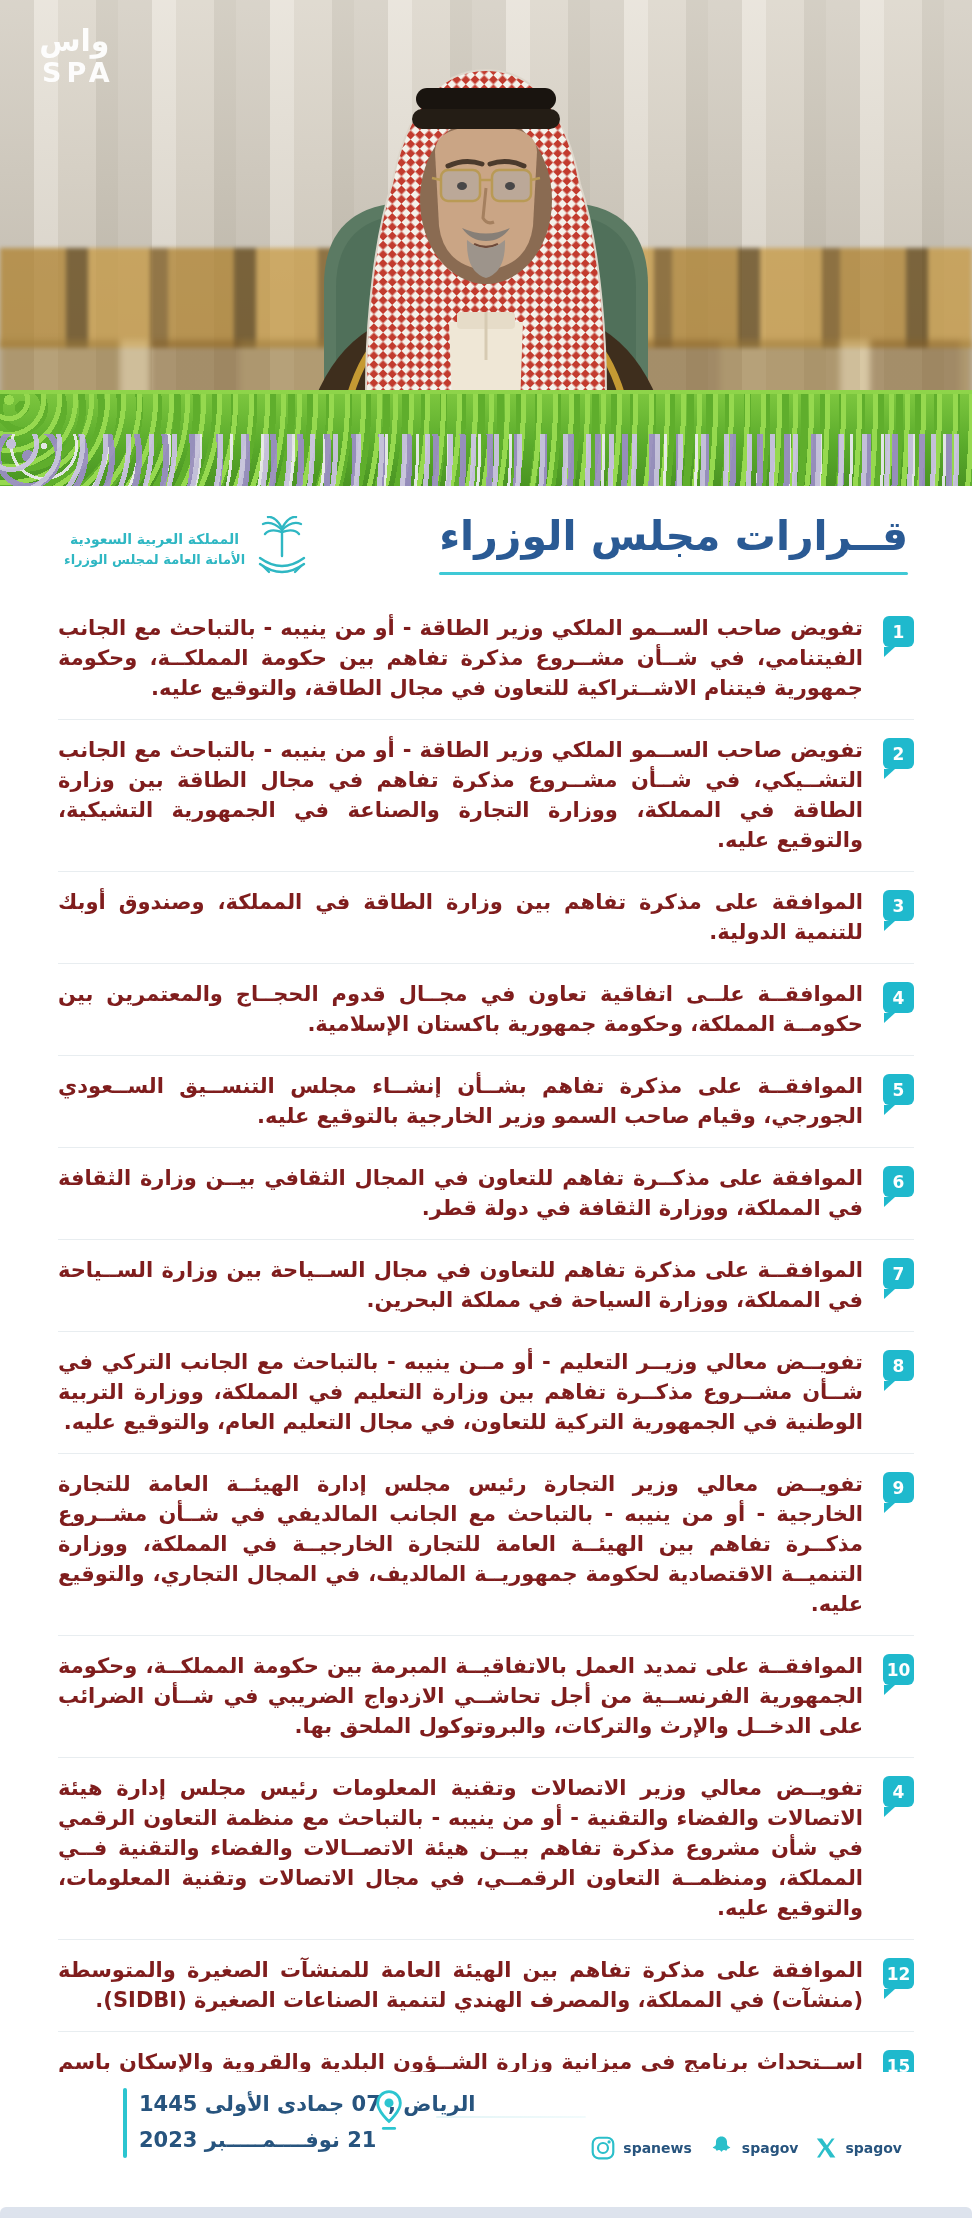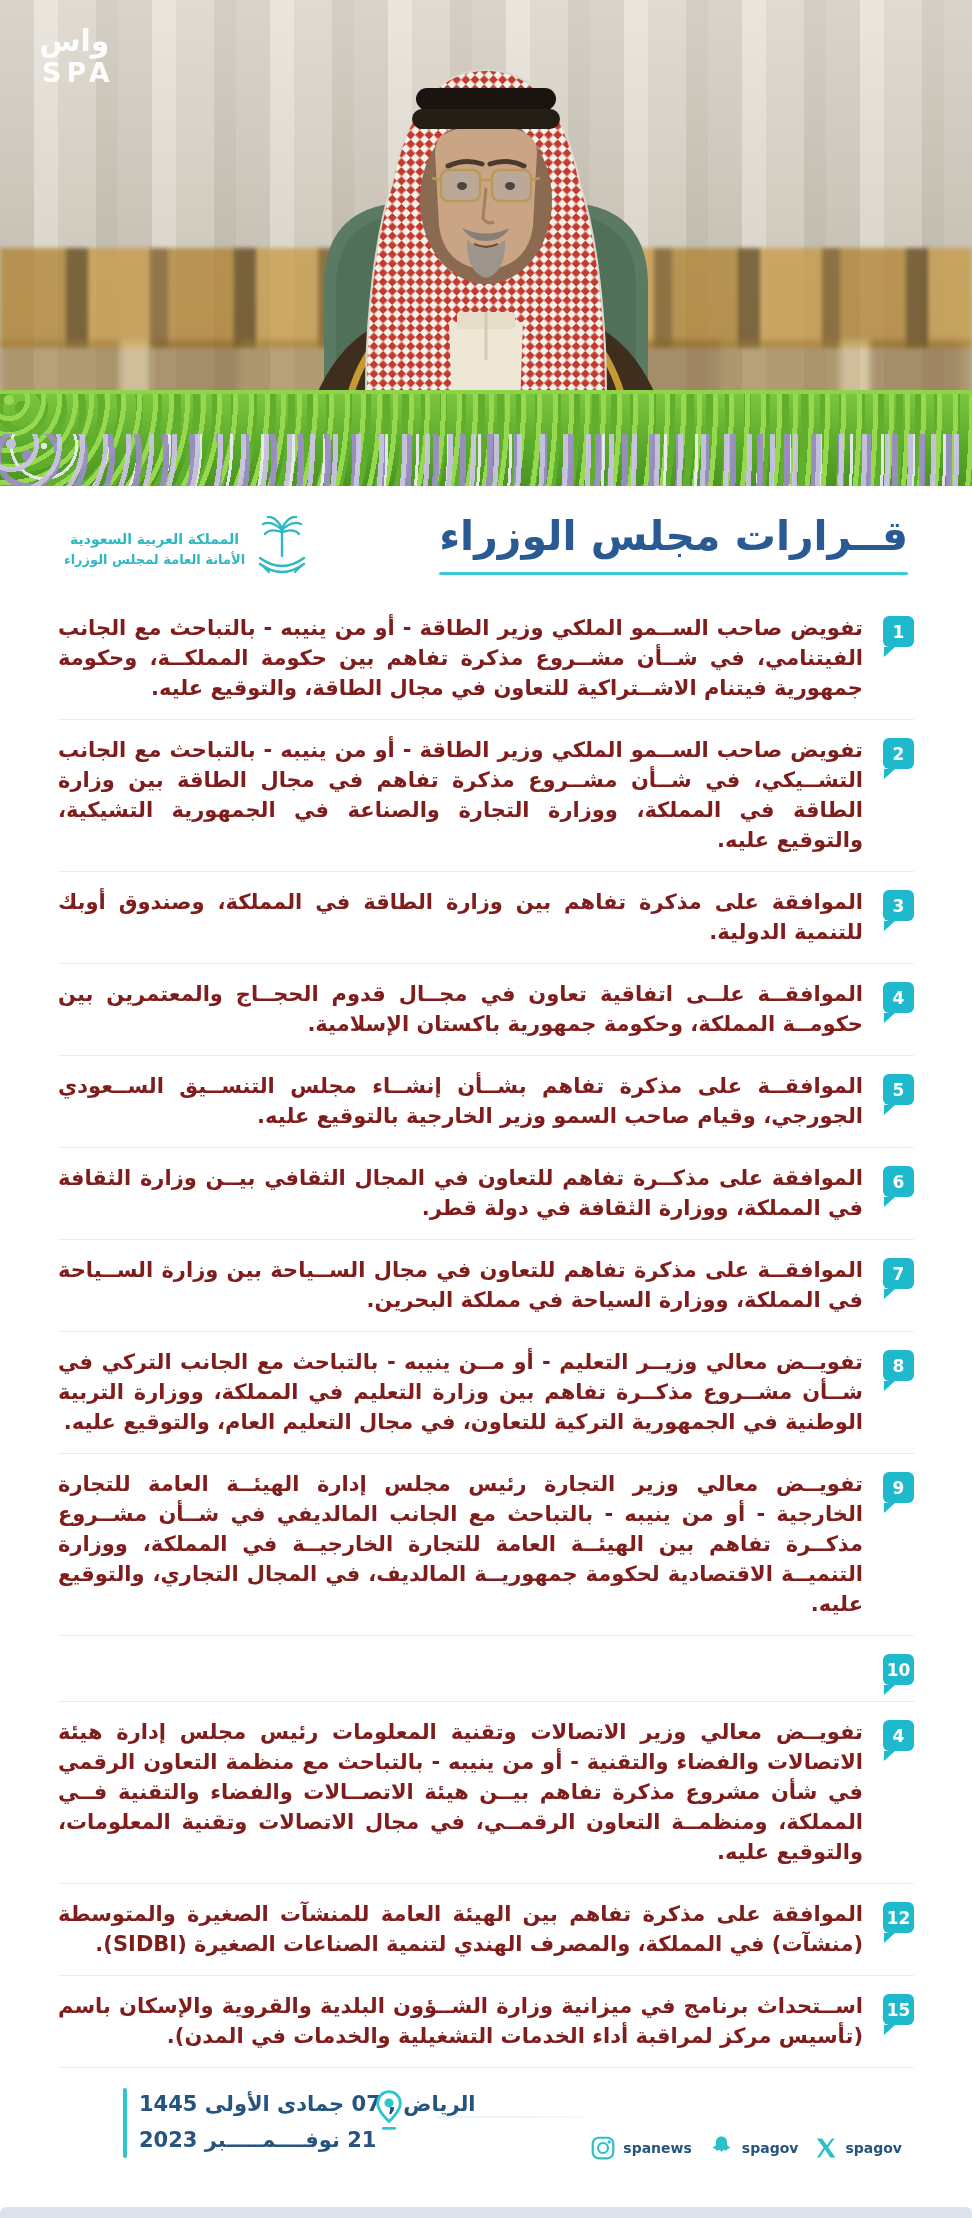--- a/index.html
+++ b/index.html
@@ -209,20 +209,21 @@
       <p class="decision-text">تفويــض معالي وزيــر التعليم - أو مــن ينيبه - بالتباحث مع الجانب التركي في شــأن مشــروع مذكــرة تفاهم بين وزارة التعليم في المملكة، ووزارة التربية الوطنية في الجمهورية التركية للتعاون، في مجال التعليم العام، والتوقيع عليه.</p>
     </div>
 
     <div class="decision">
       <div class="badge">9</div>
       <p class="decision-text">تفويــض معالي وزير التجارة رئيس مجلس إدارة الهيئــة العامة للتجارة الخارجية - أو من ينيبه - بالتباحث مع الجانب المالديفي في شــأن مشــروع مذكــرة تفاهم بين الهيئــة العامة للتجارة الخارجيــة في المملكة، ووزارة التنميــة الاقتصادية لحكومة جمهوريــة المالديف، في المجال التجاري، والتوقيع عليه.</p>
     </div>
 
     <div class="decision">
       <div class="badge">10</div>
+      <p class="decision-text">الموافقــة على تمديد العمل بالاتفاقيــة المبرمة بين حكومة المملكــة، وحكومة الجمهورية الفرنســية من أجل تحاشــي الازدواج الضريبي في شــأن الضرائب على الدخــل والإرث والتركات، والبروتوكول الملحق بها.</p>
     </div>
 
     <div class="decision">
       <div class="badge">4</div>
       <p class="decision-text">تفويــض معالي وزير الاتصالات وتقنية المعلومات رئيس مجلس إدارة هيئة الاتصالات والفضاء والتقنية - أو من ينيبه - بالتباحث مع منظمة التعاون الرقمي في شأن مشروع مذكرة تفاهم بيــن هيئة الاتصــالات والفضاء والتقنية فــي المملكة، ومنظمــة التعاون الرقمــي، في مجال الاتصالات وتقنية المعلومات، والتوقيع عليه.</p>
     </div>
 
     <div class="decision">
       <div class="badge">12</div>
       <p class="decision-text">الموافقة على مذكرة تفاهم بين الهيئة العامة للمنشآت الصغيرة والمتوسطة (منشآت) في المملكة، والمصرف الهندي لتنمية الصناعات الصغيرة (SIDBI).</p>

